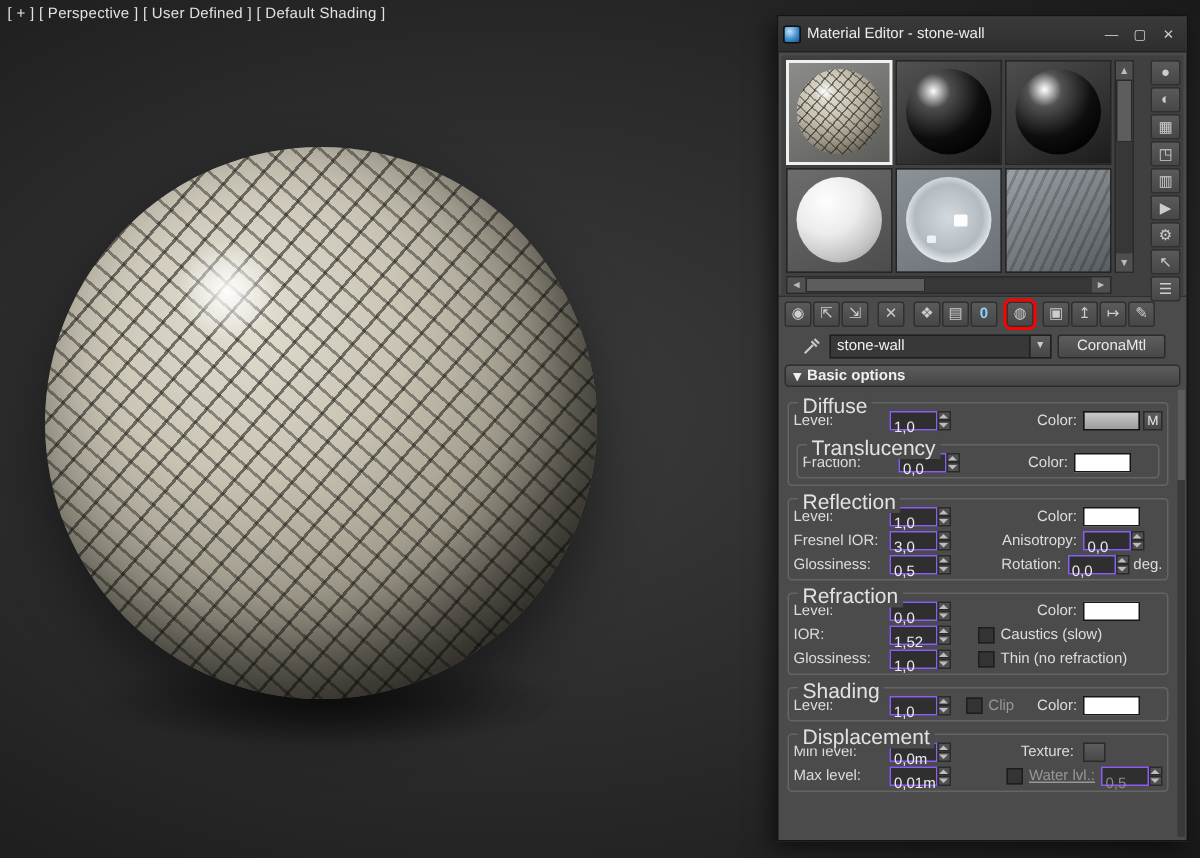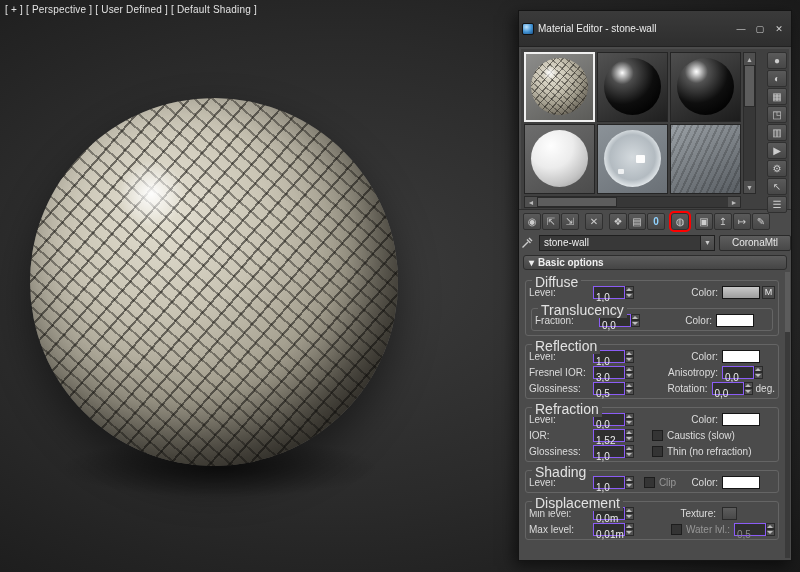--- a/index.html
+++ b/index.html
@@ -25,21 +25,21 @@
       radial-gradient(circle at 36% 30%, #e4e0d2 0%, #c9c4b4 30%, #a29d8d 55%, #6d685c 76%, #3f3c35 92%, #262521 100%);
     box-shadow: inset -20px -28px 60px rgba(0,0,0,0.55), 0 18px 40px rgba(0,0,0,0.45); }
   .sphere-shadow { position:absolute; left:60px; top:438px; width:320px; height:60px; border-radius:50%;
     background:radial-gradient(ellipse, rgba(0,0,0,0.55) 0%, rgba(0,0,0,0) 70%); }
   .logo { position:absolute; left:16px; top:516px; display:flex; align-items:center; gap:10px; }
   .logo-text { color:#cfcfcf; font-size:30px; letter-spacing:3px; font-weight:400; }
   
   .editor { position:absolute; left:518px; top:10px; width:274px; height:551px;
     background:#4b4b4b; border:1px solid #141414; box-shadow:-4px 5px 14px rgba(0,0,0,0.55);
     display:flex; flex-direction:column; }
-  .titlebar { height:36px; background:linear-gradient(#3a3a3a,#2e2e2e); display:flex; align-items:center;
+  .titlebar { height:24px; background:linear-gradient(#3a3a3a,#2e2e2e); display:flex; align-items:center;
     padding:0 3px; color:#ececec; font-size:10px; border-bottom:1px solid #222; }
   .app-icon { width:12px; height:12px; margin-right:4px; border-radius:2px;
     background:radial-gradient(circle at 35% 30%, #bfe4ff 0%, #3e8fd0 55%, #1c4f84 100%); border:1px solid #111; }
   .title-text { flex:1; }
   .winbtn { width:18px; height:15px; display:flex; align-items:center; justify-content:center;
     color:#cfcfcf; font-size:9px; margin-left:1px; }
   .menubar { height:18px; background:#454545; border-bottom:1px solid #2c2c2c;
     display:flex; align-items:center; padding:0 6px; gap:13px; color:#e3e3e3; font-size:10px; }
   
   .preview-wrap { position:relative; height:160px; margin:2px 2px 0 2px; background:#404040; }
@@ -62,21 +62,21 @@
   .tool-btn { width:20px; height:17px; display:flex; align-items:center; justify-content:center;
     color:#cdcdcd; font-size:10px; background:linear-gradient(#5a5a5a,#474747);
     border:1px solid #303030; border-radius:2px; }
   
   .toolbar { height:23px; display:flex; align-items:center; padding:2px 4px; gap:1px; border-top:1px solid #2f2f2f; }
   .toolbar .tool-btn { width:18px; }
   .tool-btn.id0 { color:#8fd2ff; font-weight:bold; }
   .red-annot { outline:2px solid #ff0000; outline-offset:0px; border-radius:3px; }
   .tb-sep { width:4px; }
   
-  .name-row { height:21px; display:flex; align-items:center; padding:1px 0; gap:4px; }
+  .name-row { height:21px; display:flex; align-items:center; padding:1px 14px; gap:4px; }
   .dropper { width:16px; height:16px; display:flex; align-items:center; justify-content:center; color:#ccc; }
   .combo { flex:1; height:16px; background:#383838; border:1px solid #1f1f1f; display:flex; align-items:center;
     color:#f0f0f0; padding-left:4px; }
   .combo .arrow { margin-left:auto; width:14px; height:100%; background:linear-gradient(#5a5a5a,#474747);
     border-left:1px solid #1f1f1f; display:flex; align-items:center; justify-content:center; font-size:7px; color:#ccc; }
   .class-btn { width:72px; height:16px; background:linear-gradient(#5d5d5d,#484848); border:1px solid #2a2a2a;
     border-radius:2px; color:#e8e8e8; display:flex; align-items:center; justify-content:center; font-size:10px; }
   
   .rollout { margin:2px 4px; height:15px; background:linear-gradient(#5c5c5c,#454545); border:1px solid #2d2d2d;
     border-radius:3px; display:flex; align-items:center; gap:4px; padding:0 5px; font-weight:bold; color:#efefef; }
@@ -409,21 +409,21 @@
         <span class="lbl">Max level:</span>
         <span class="spinfield">
           <span class="num">0,01m</span>
           <span class="spin">
               <i class="su"></i>
               <i class="sd"></i>
             </span>
         </span>
         <span class="flex1"></span>
         <span class="chk"></span>
-        <span class="dis" style="margin-right:4px;">Water lvl.:</span>
+        <span class="dis" style="margin-right:4px;text-decoration:underline;">Water lvl.:</span>
         <span class="spinfield">
           <span class="num dis">0,5</span>
           <span class="spin">
               <i class="su"></i>
               <i class="sd"></i>
             </span>
         </span>
       </div>
     </div>
 

